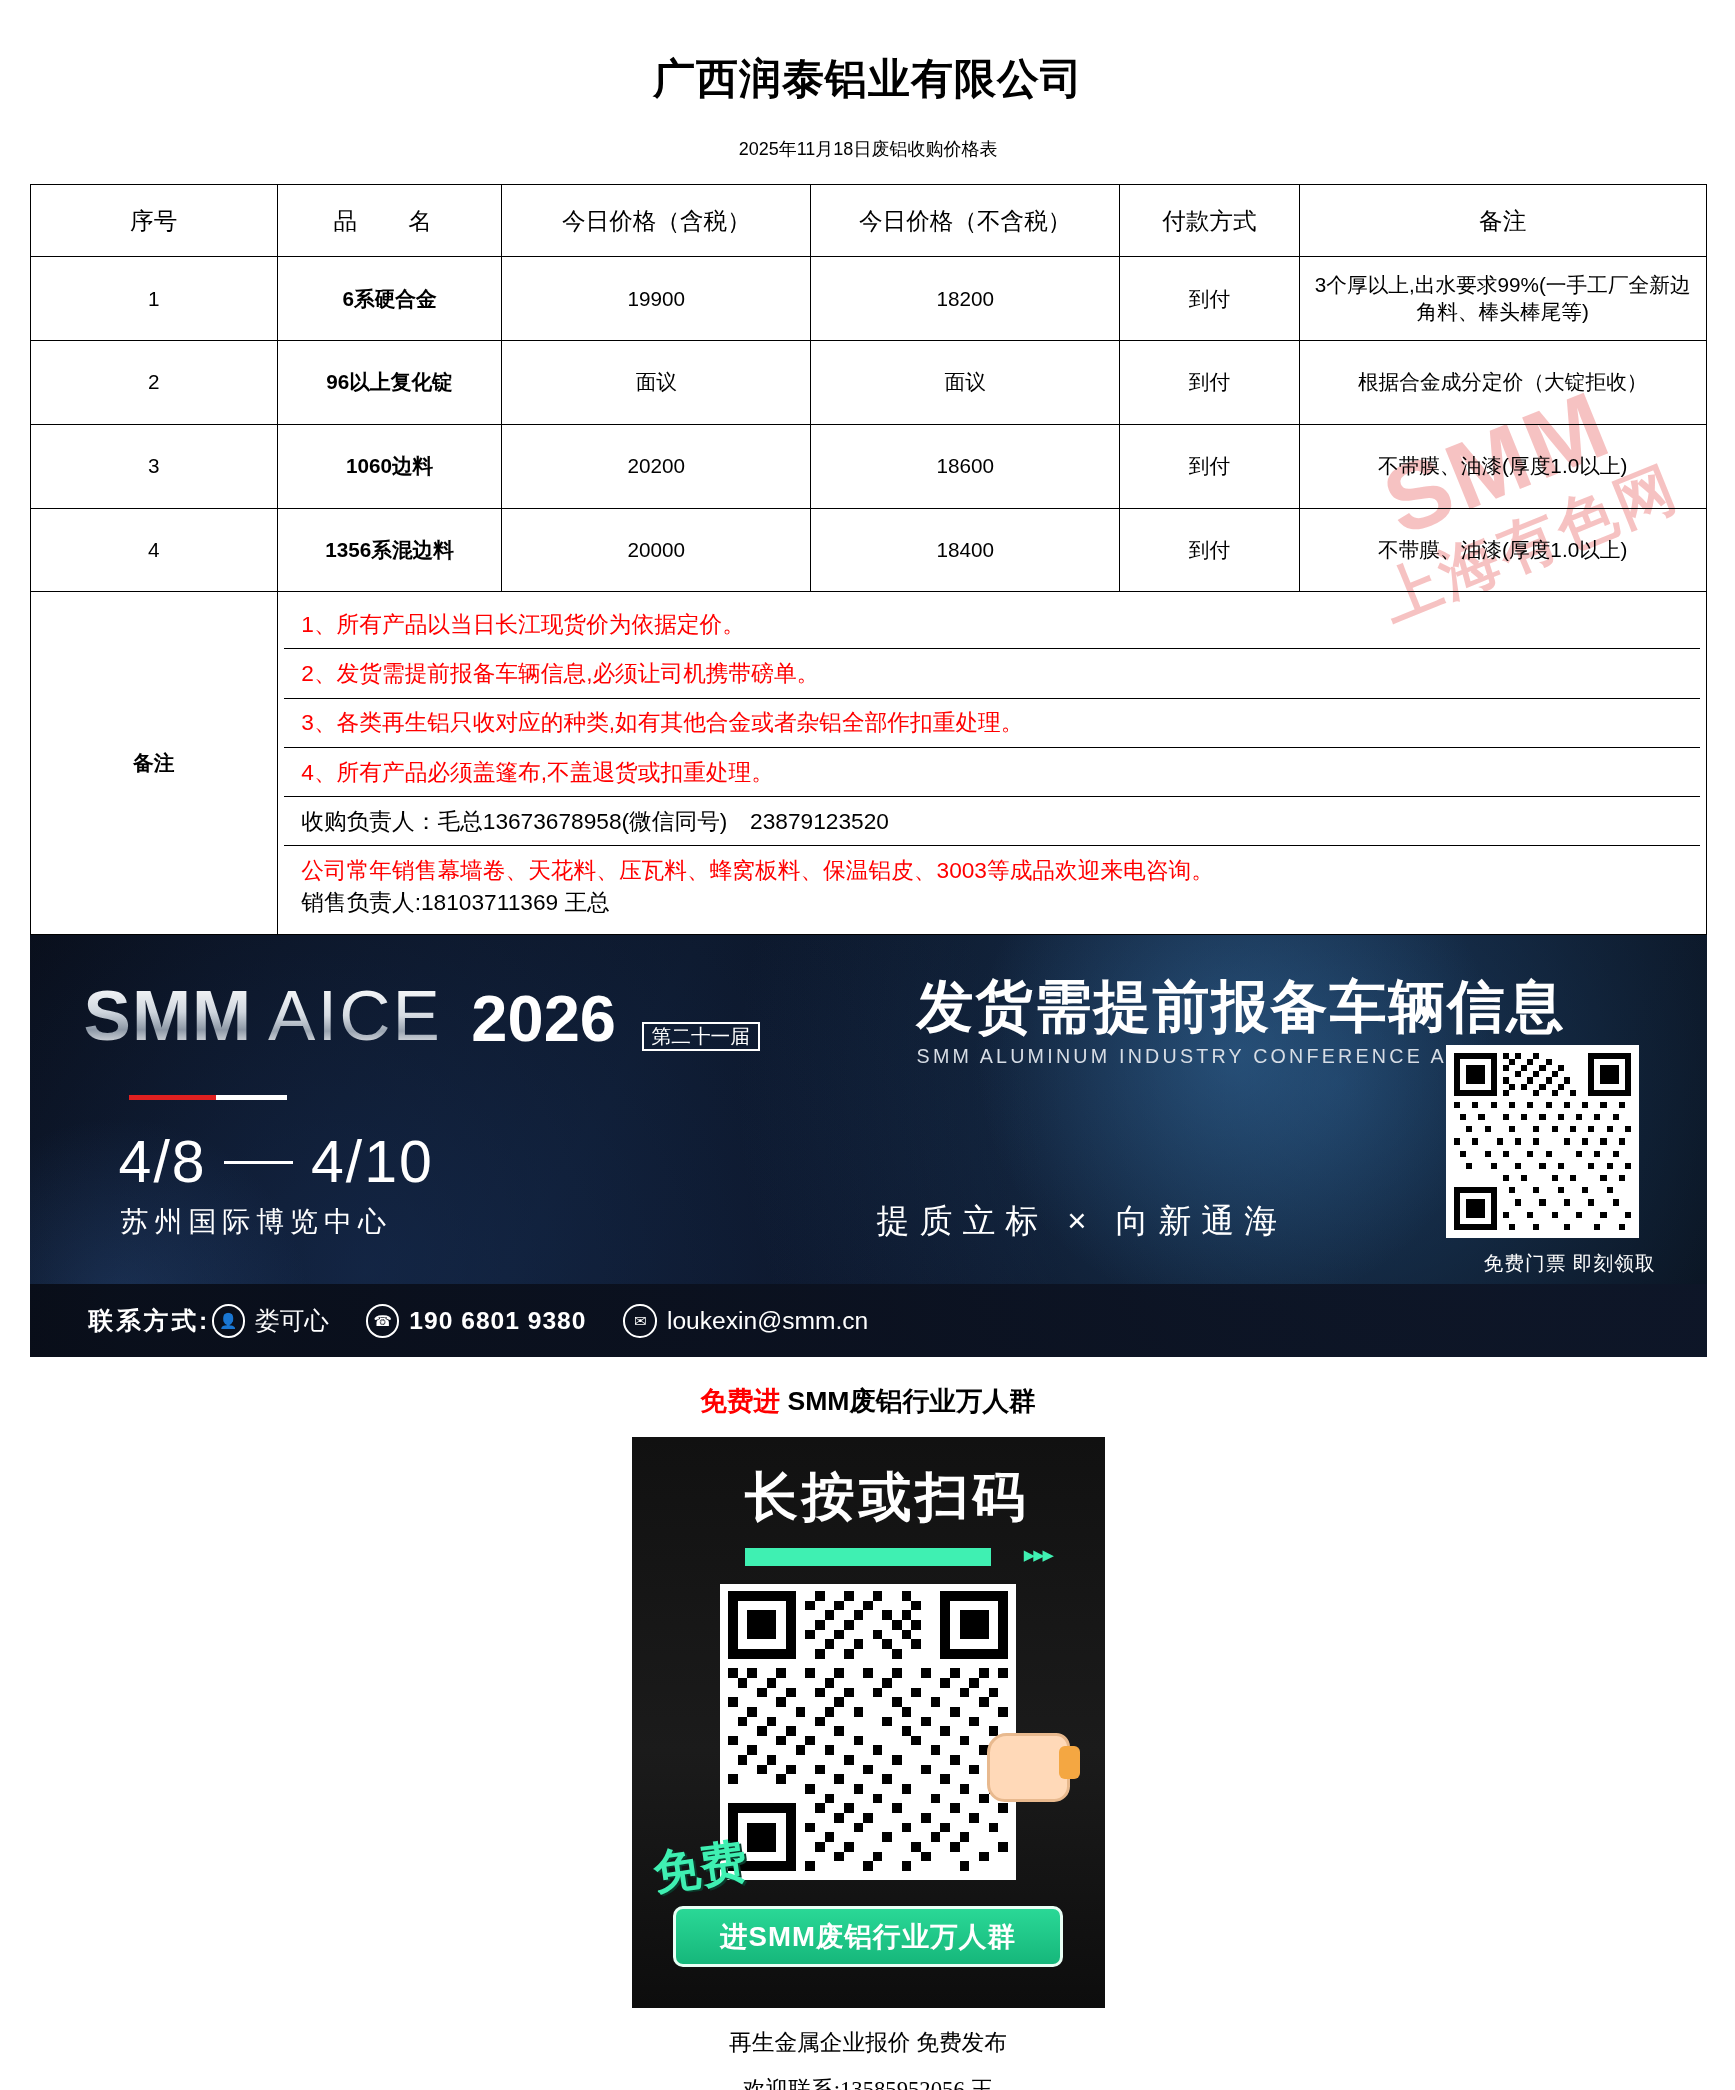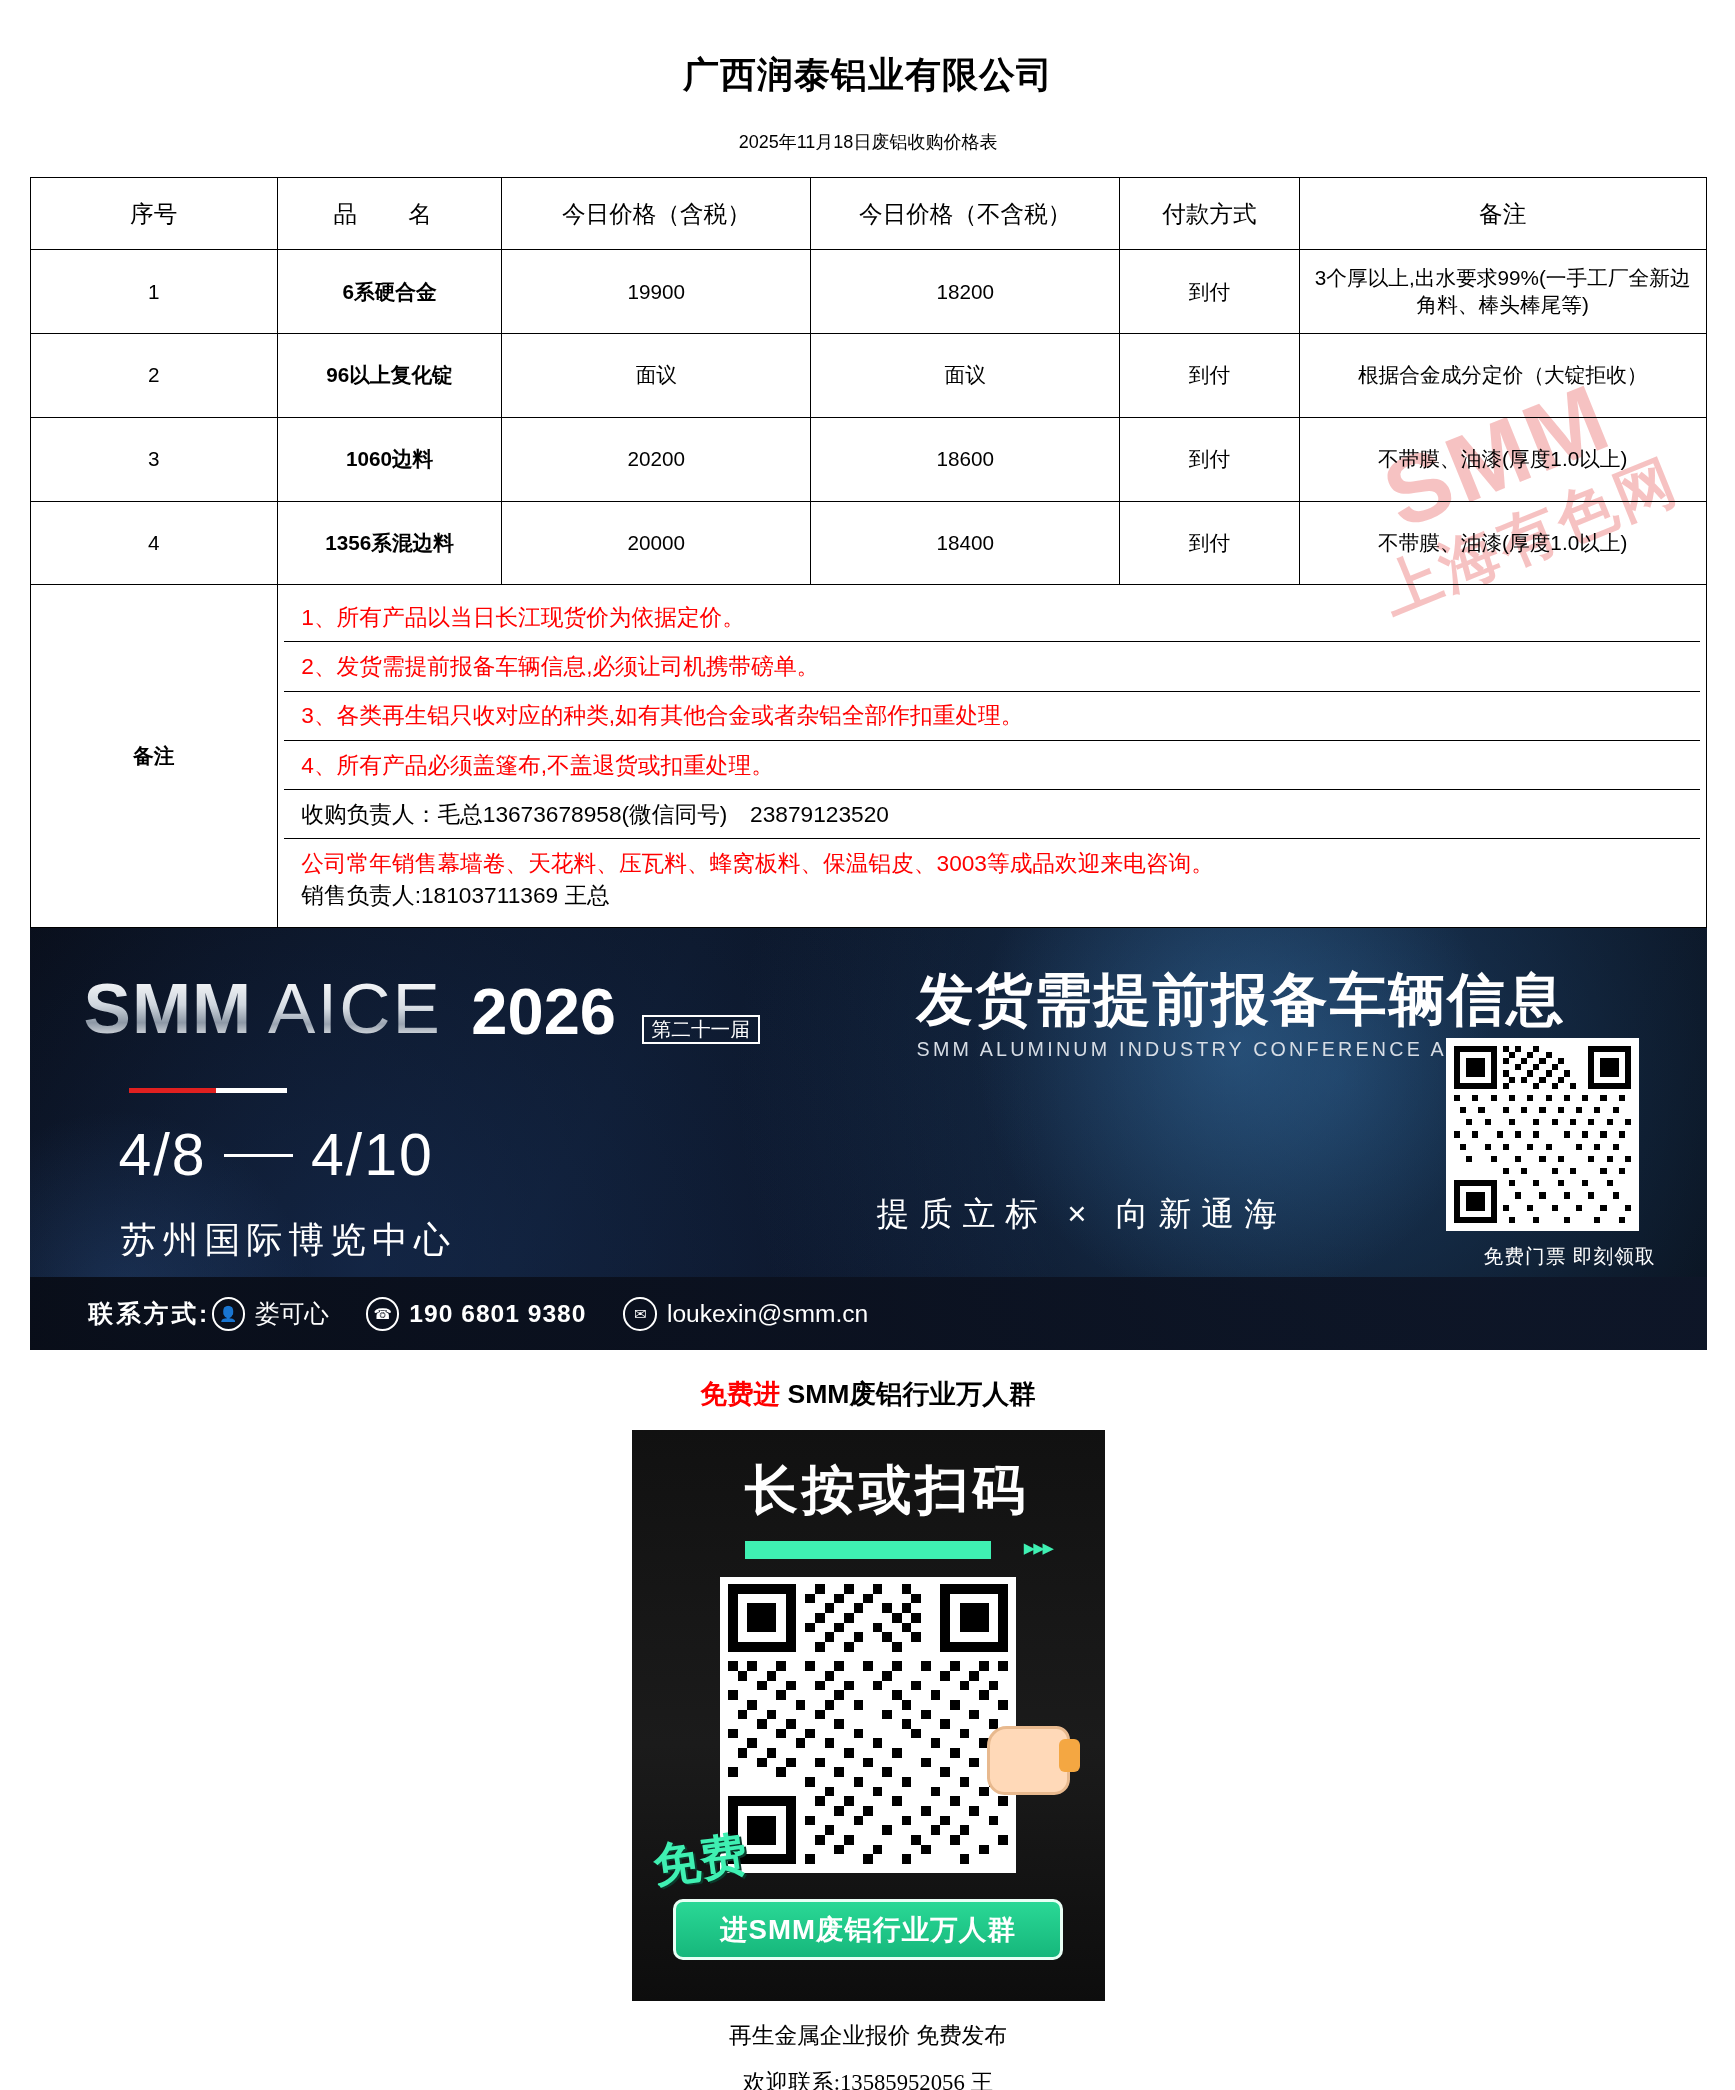--- a/index.html
+++ b/index.html
@@ -13,21 +13,21 @@
     color: #000;
   }
   .page {
     width: 1736px;
     position: relative;
     box-sizing: border-box;
     padding: 0;
   }
   .company-title {
     text-align: center;
-    font-size: 36px;
+    font-size: 42px;
     font-weight: bold;
     letter-spacing: 1px;
     margin: 29.6px 0 0 0;
     padding-top: 21.7px;
   }
   .subtitle {
     text-align: center;
     font-size: 18px;
     margin: 29.6px 0 23.6px 0;
   }
@@ -229,23 +229,22 @@
   }
   .dash {
     display: inline-block;
     width: 69px; height: 3px;
     background: #ffffff;
   }
   .venue {
     position: absolute;
     left: 91px; top: 268px;
     color: #ffffff;
-    font-size: 36px;
+    font-size: 28px;
     letter-spacing: 5.9px;
-    margin-top: 20px;
   }
   .slogan {
     position: absolute;
     left: 847px; top: 264px;
     color: #ffffff;
     font-size: 33px;
     letter-spacing: 9.9px;
     white-space: nowrap;
   }
   .contact-bar {

